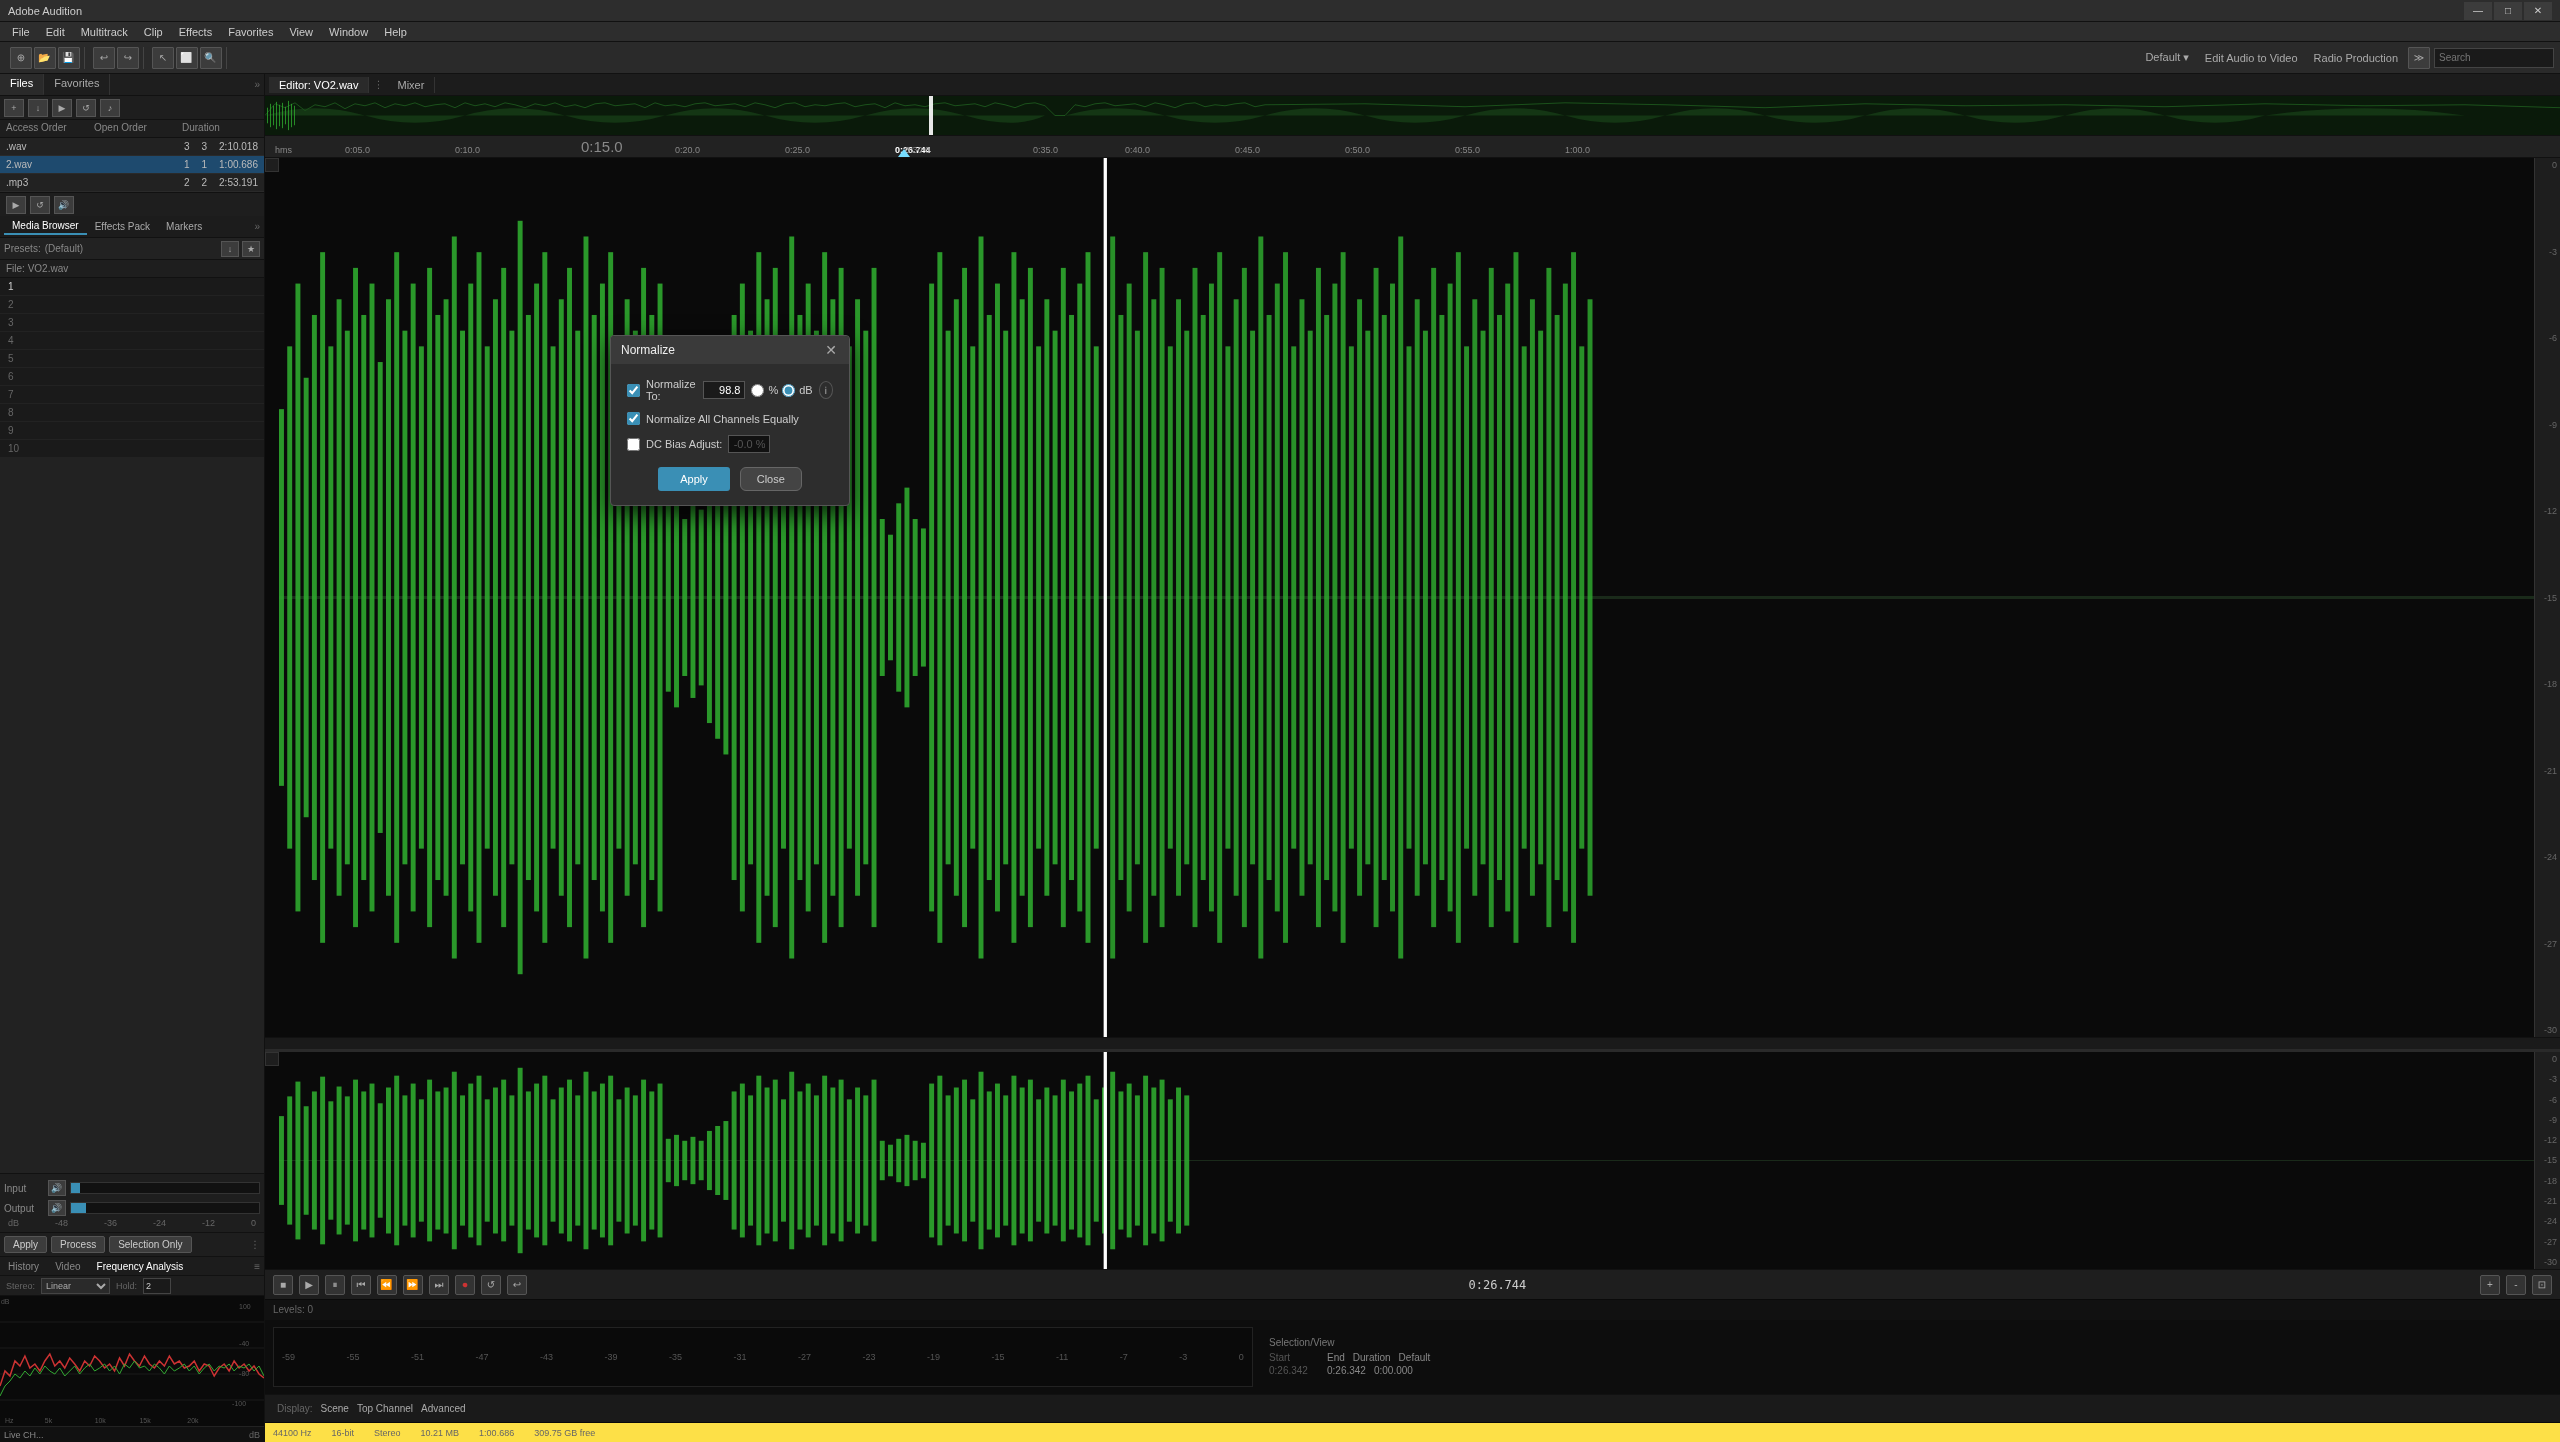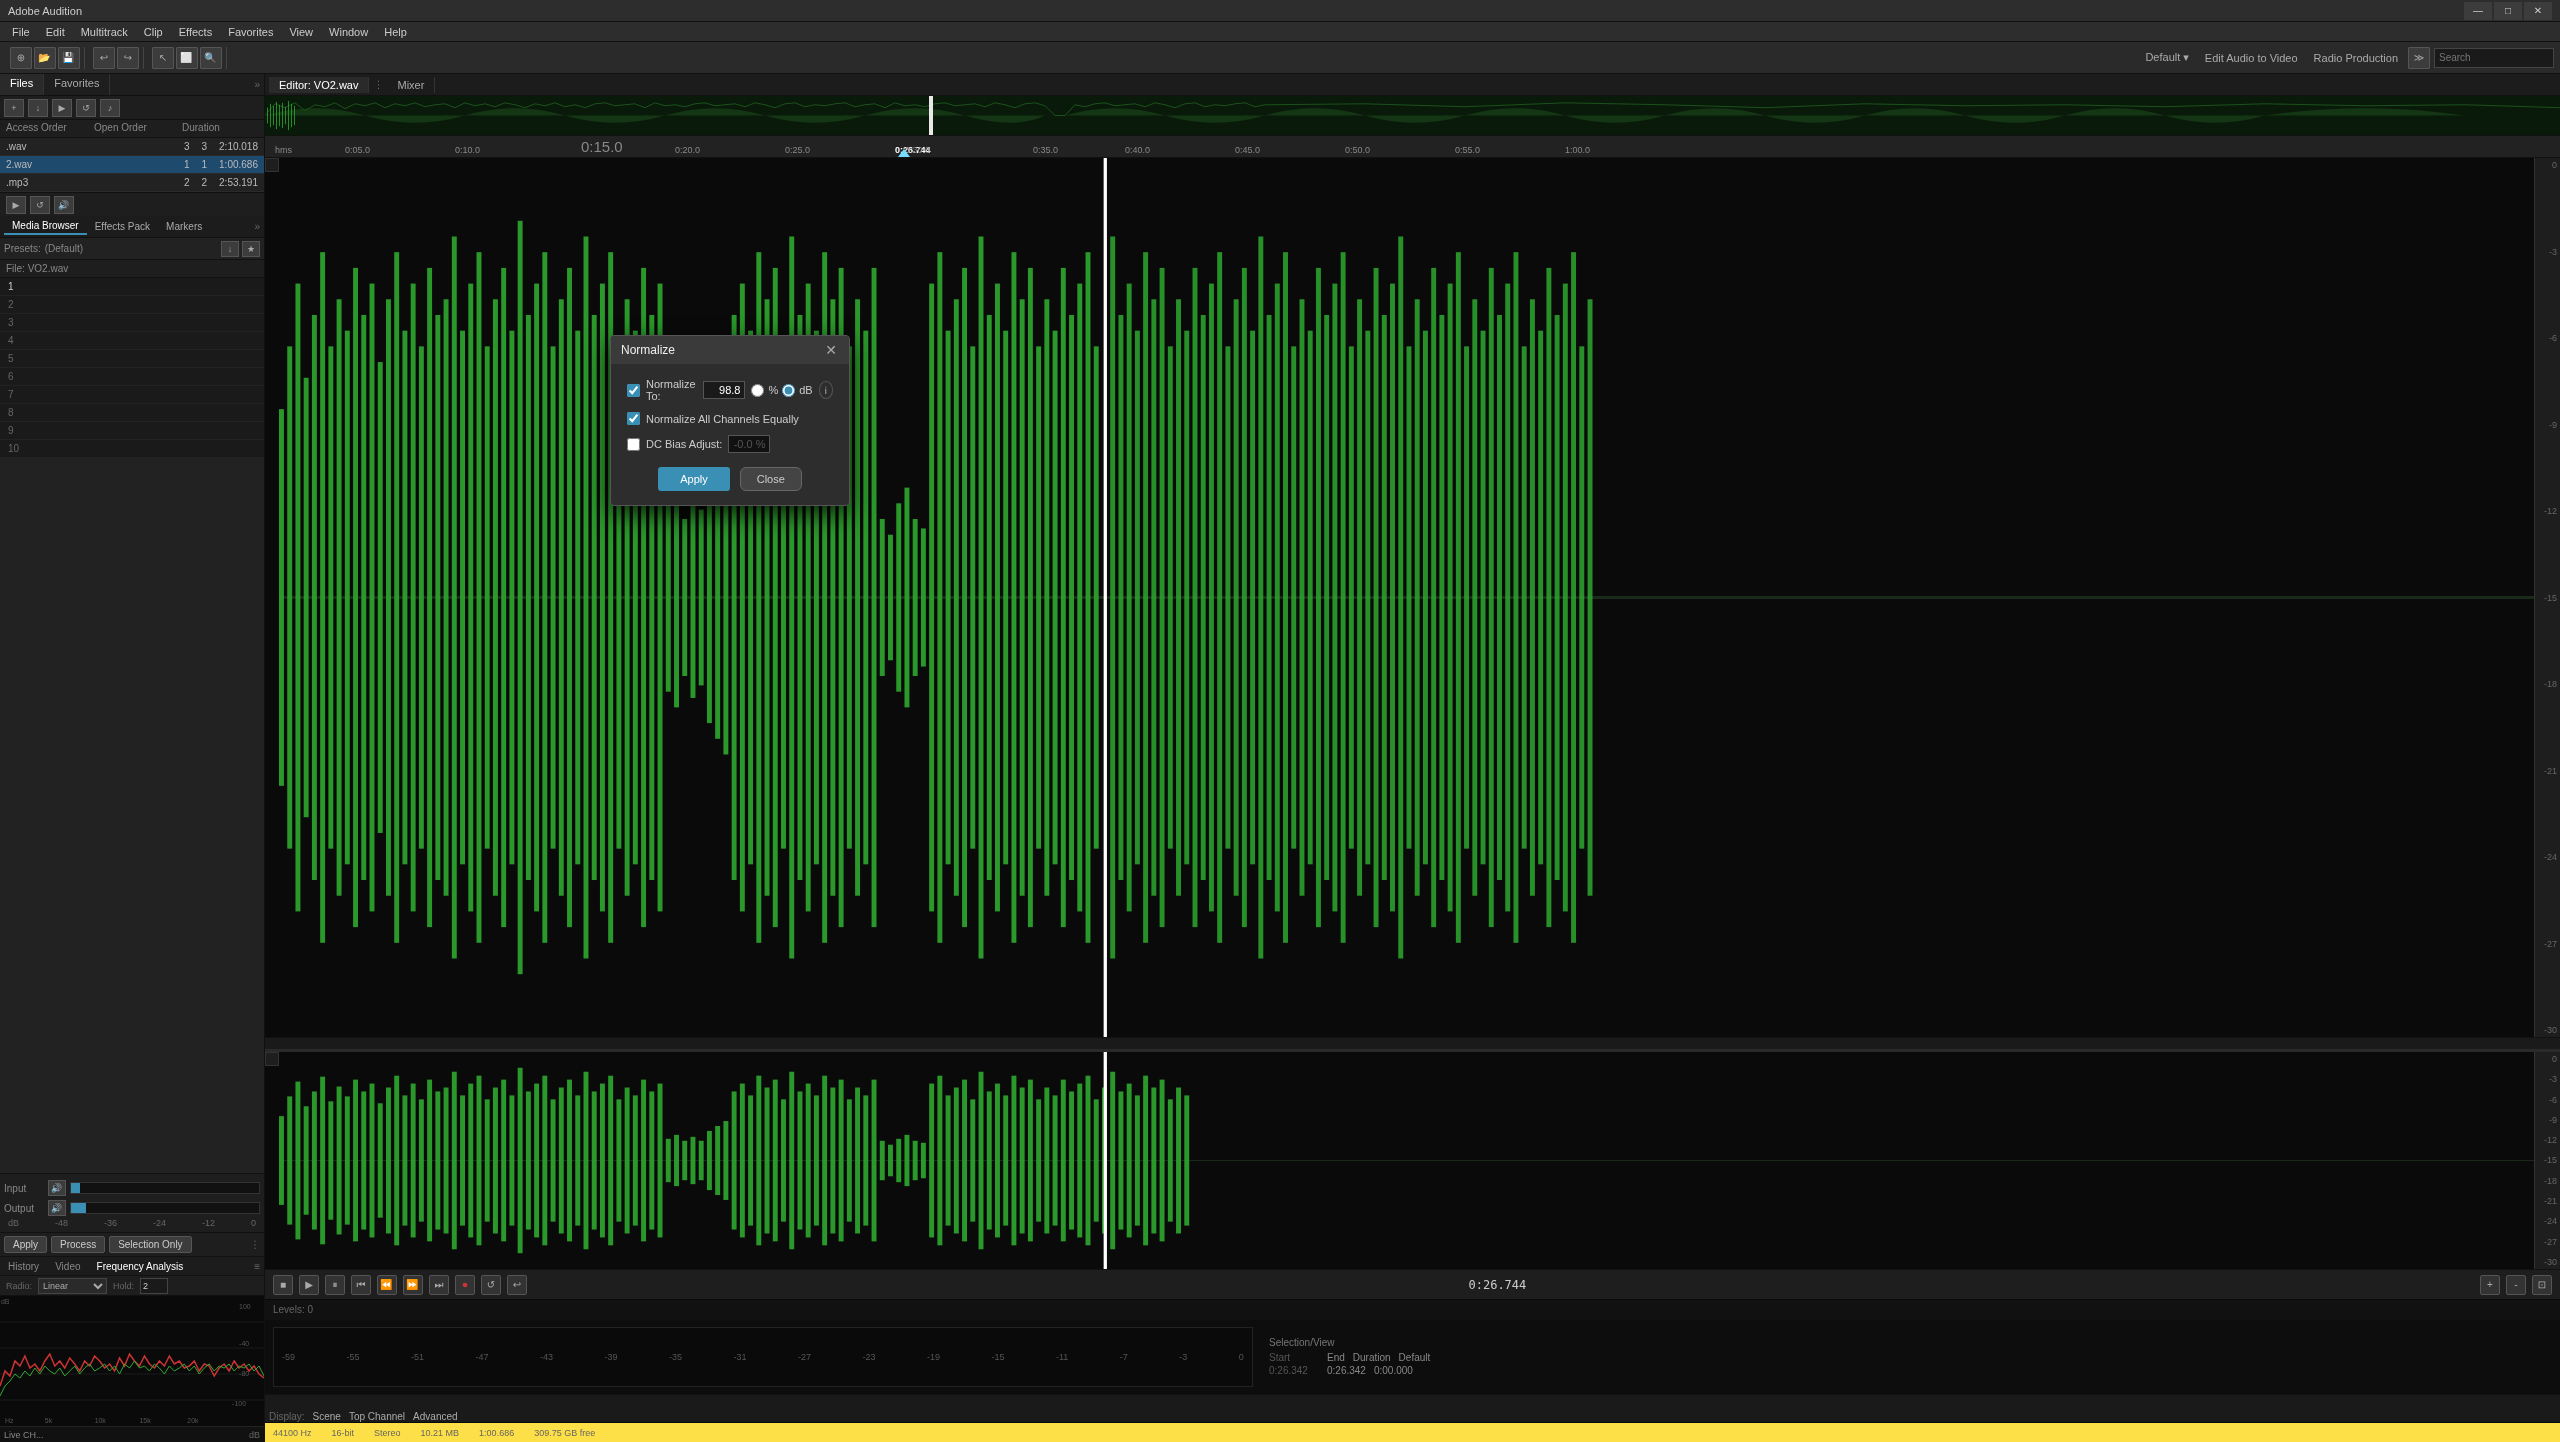--- a/index.html
+++ b/index.html
@@ -809,21 +809,21 @@
     </div>
 
     <div class="bottom-tabs">
       <span class="bottom-tab">History</span>
       <span class="bottom-tab">Video</span>
       <span class="bottom-tab active">Frequency Analysis</span>
       <button style="background:none;border:none;color:#666;cursor:pointer;font-size:10px;margin-left:auto">≡</button>
     </div>
 
     <div style="display:flex;align-items:center;height:20px;background:#1e1e1e;padding:0 6px;gap:6px;border-bottom:1px solid #111">
-      <span style="font-size:9px;color:#666">Radio:</span>
+      <span style="font-size:9px;color:#666">Stereo:</span>
       <select style="background:#2a2a2a;border:1px solid #444;color:#aaa;font-size:9px;height:16px">
         <option>Linear</option>
         <option>Logarithmic</option>
       </select>
       <span style="font-size:9px;color:#666">Hold:</span>
       <input type="number" value="2" style="width: 28px; height: 16px; background: rgb(26, 26, 26); border: 1px solid rgb(68, 68, 68); color: rgb(204, 204, 204); font-size: 9px; padding: 0px 2px;">
     </div>
 
     <div class="freq-analysis-area">
       <svg class="freq-chart" viewBox="0 0 265 130" preserveAspectRatio="none">
@@ -1315,21 +1315,21 @@
             <span class="sel-val">Default</span>
           </div>
           <div class="sel-row">
             <span class="sel-label">0:26.342</span>
             <span class="sel-val">0:26.342</span>
             <span class="sel-val">0:00.000</span>
           </div>
         </div>
       </div>
 
-      <div style="height:28px;background:#1a1a1a;border-top:1px solid #111;display:flex;align-items:flex-end;padding:0 4px;gap:8px">
+      <div style="height:28px;background:#1a1a1a;border-top:1px solid #111;display:flex;align-items:center;padding:0 12px;gap:8px">
         <span style="font-size:10px;color:#666">Display:</span>
         <span style="font-size:10px;color:#aaa;cursor:pointer">Scene</span>
         <span style="font-size:10px;color:#aaa;cursor:pointer">Top Channel</span>
         <span style="font-size:10px;color:#aaa;cursor:pointer">Advanced</span>
       </div>
 
       <div id="status-bar">
         <span>44100 Hz</span>
         <span>16-bit</span>
         <span>Stereo</span>

